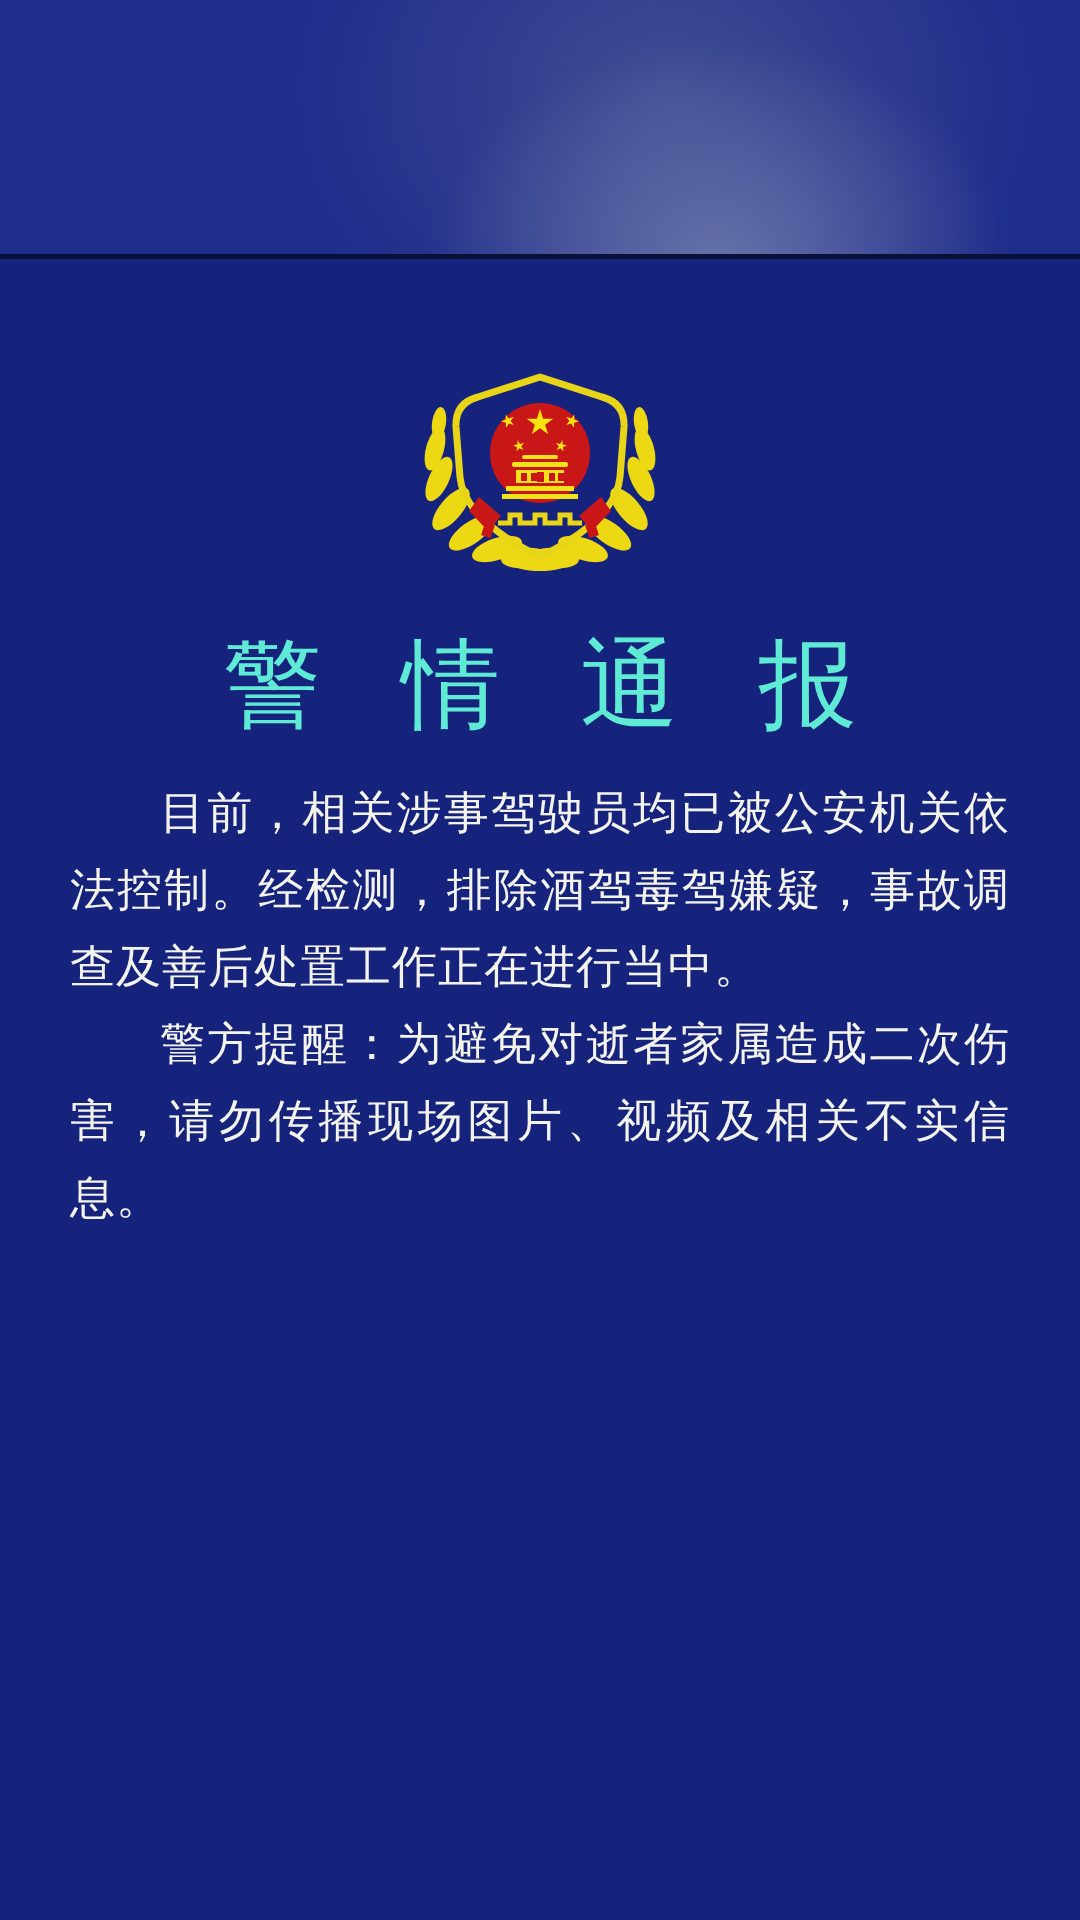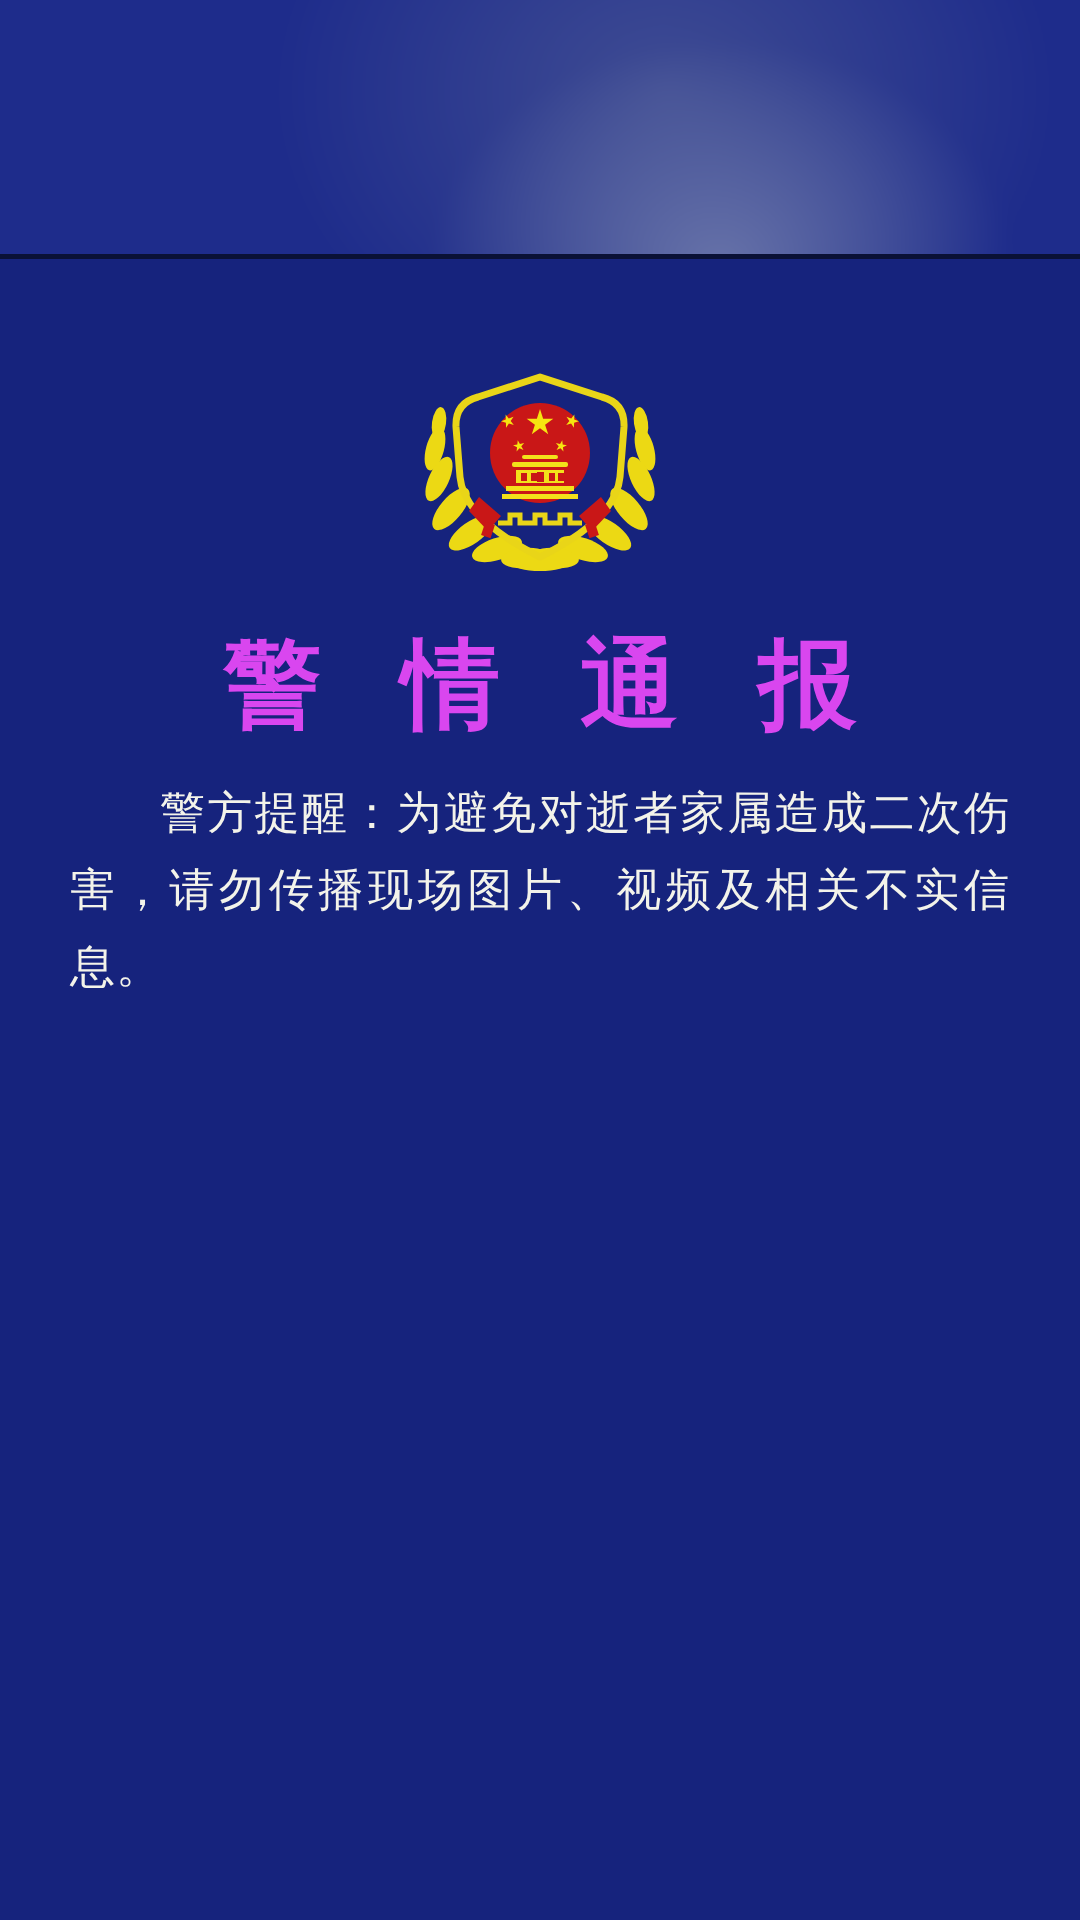--- a/index.html
+++ b/index.html
@@ -28,23 +28,23 @@
     height:5px;
     background:#0a1136;
   }
   .emblem-wrap{
     margin-top:112px;
     display:flex;justify-content:center;
   }
   .title{
     margin-top:52px;
     text-align:center;
-    color:#d946ef;
+    color:#5eead4;
     font-size:98px;
-    font-weight:bold;
+    font-weight:normal;
     letter-spacing:0.82em;
     text-indent:0.82em;
     line-height:1.25;
     white-space:nowrap;
   }
   .body-text{
     margin-top:28px;
     padding:0 70px;
     color:#f3f3ea;
     font-size:45px;
@@ -123,16 +123,17 @@
         <rect x="182" y="152" width="10" height="14" transform="rotate(-18 187 159)"></rect>
       </g>
 
       <path d="M93,152 h12 v-8 h10 v8 h15 v-8 h10 v8 h15 v-8 h10 v8 h12" fill="none" stroke="#e9d518" stroke-width="5"></path>
     </svg>
   </div>
 
   <div class="title">警情通报</div>
 
   <div class="body-text">
+    <p>目前，相关涉事驾驶员均已被公安机关依法控制。经检测，排除酒驾毒驾嫌疑，事故调查及善后处置工作正在进行当中。</p>
     <p>警方提醒：为避免对逝者家属造成二次伤害，请勿传播现场图片、视频及相关不实信息。</p>
   </div>
 
 </div>
 
 </body></html>

